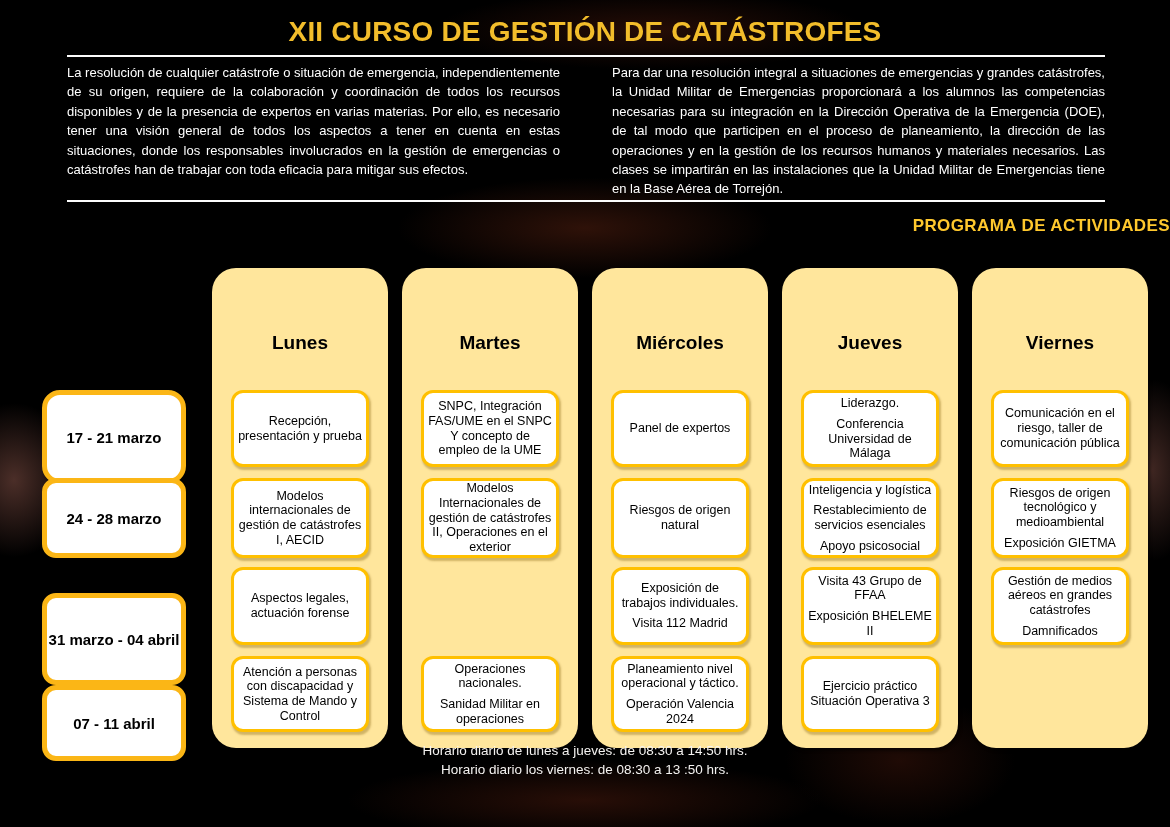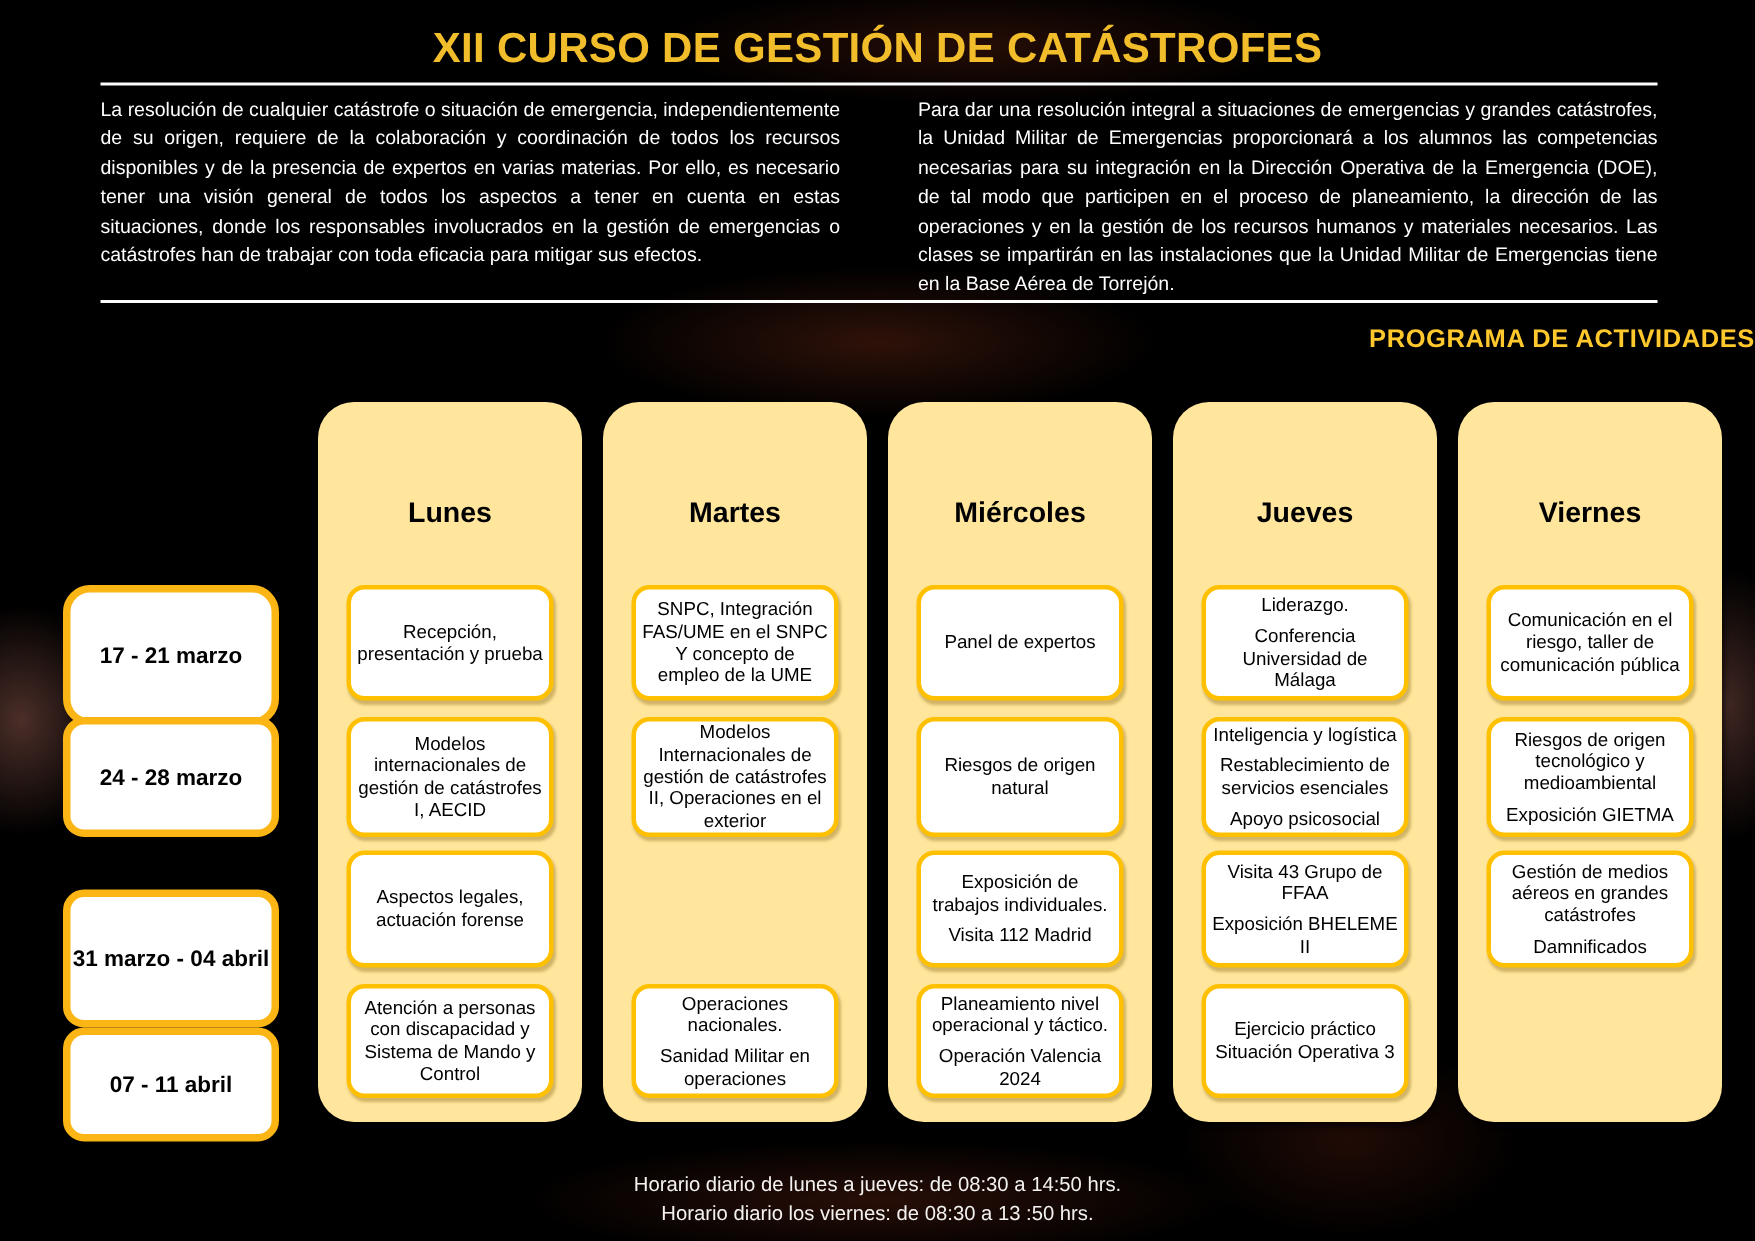--- a/index.html
+++ b/index.html
@@ -60,21 +60,21 @@
   .cell p{margin:3px 0;}
   .r1{top:122px;height:77px;}
   .r2{top:210px;height:80px;}
   .r3{top:299px;height:78px;}
   .r4{top:388px;height:76px;}
   .d1{top:390px;height:94px;border-radius:18px;}
   .d2{top:478px;height:80px;}
   .d3{top:573px;height:92px;margin-top:20px;}
   .d4{top:656px;height:76px;margin-top:29px;}
   .footer{
-    position:absolute;top:781px;left:0;right:0;text-align:center;
+    position:absolute;top:742px;left:0;right:0;text-align:center;
     font-size:13.5px;line-height:18.5px;color:#f4f2f0;
   }
 </style>
 </head>
 <body>
 
 <div class="page">
 
   <div class="title">XII CURSO DE GESTIÓN DE CATÁSTROFES</div>
   <div class="rule rule-top"></div>

